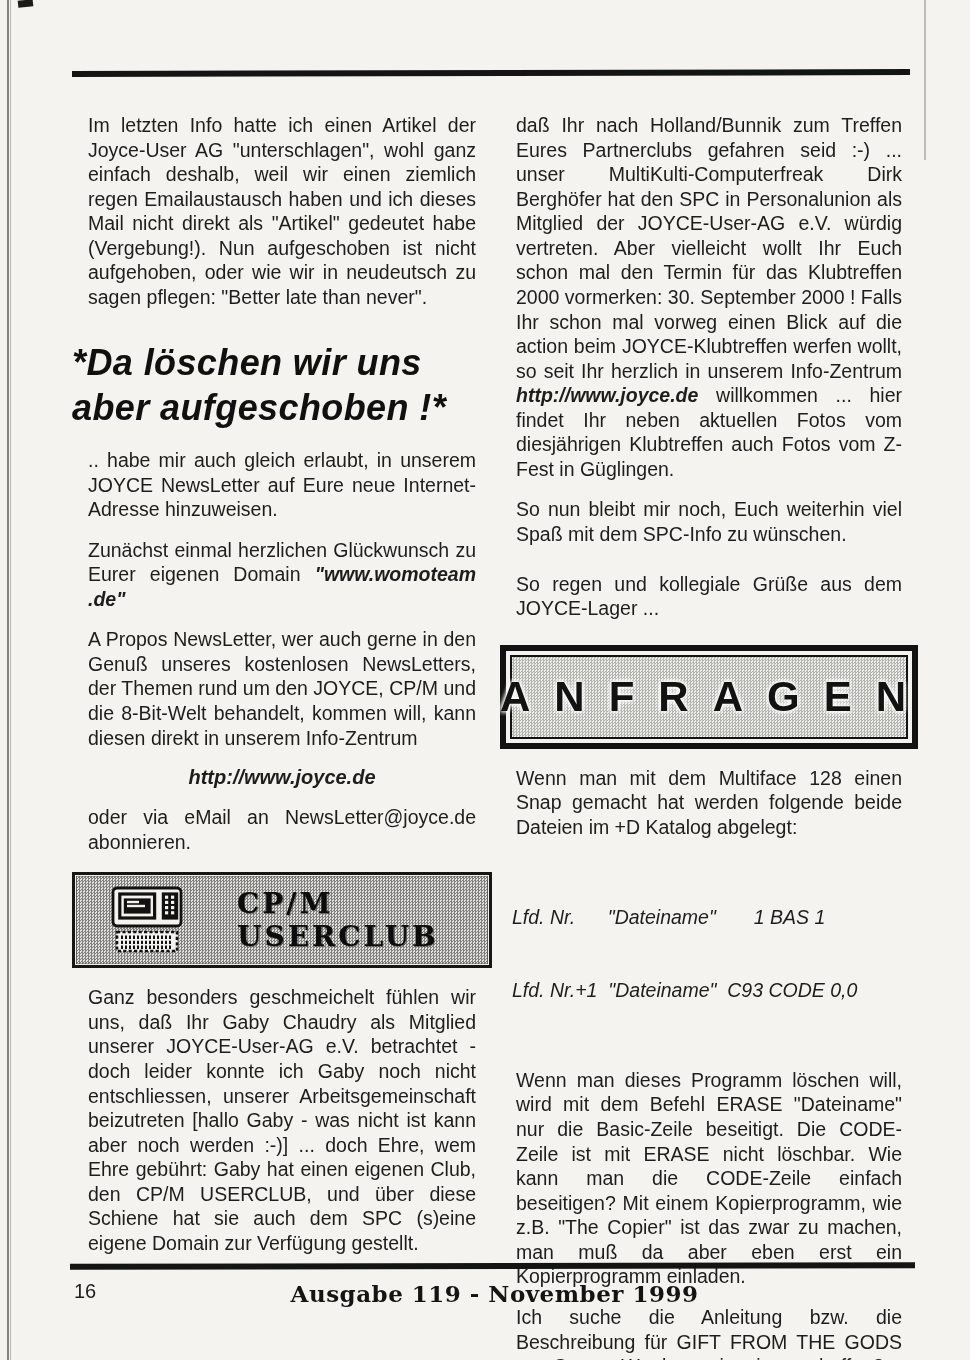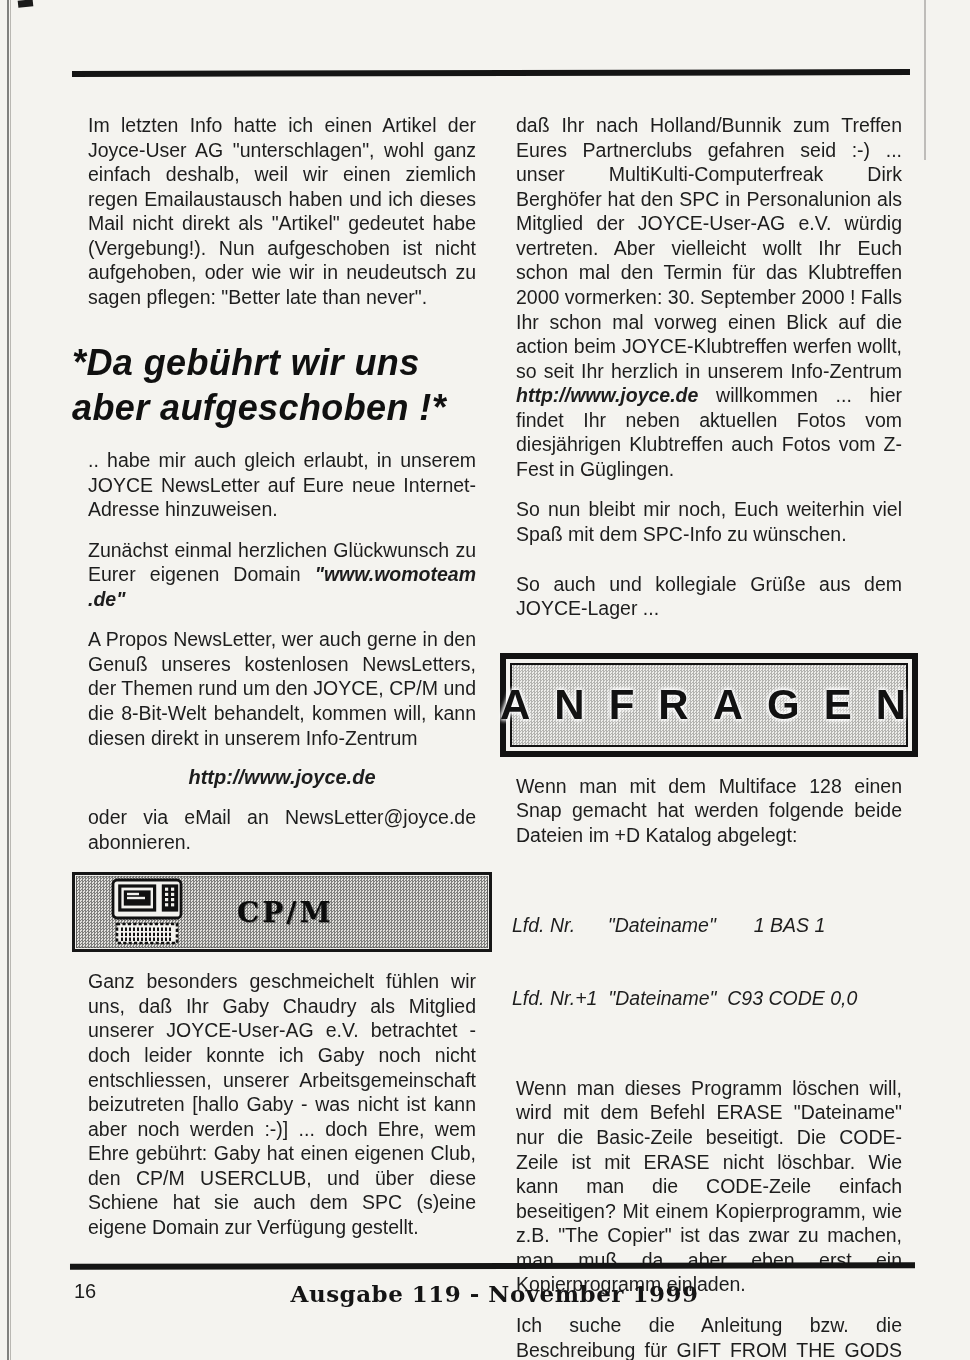--- a/index.html
+++ b/index.html
@@ -32,38 +32,38 @@
     font-size:36px;line-height:1.27;
     font-weight:bold;font-style:italic;
     letter-spacing:.4px;color:#101010;
     text-align:left;
   }
   .center-link{margin:1px 0;text-align:center;font-size:20px;}
 
   
   .userclub-box{
     margin:18px 0 17px 0;
-    height:80px;
+    height:96px;
     border:3px solid #161616;
     box-shadow:inset 0 0 0 1px #f0efeb, inset 0 0 0 2px #33333366;
     background:repeating-conic-gradient(#7f7f7d 0% 25%, #e2e1dd 0% 50%) 0 0/3px 3px;
     display:flex;align-items:center;
     padding-left:36px;gap:52px;
     box-sizing:border-box;
   }
   .userclub-text{
     font-family:"DejaVu Serif",serif;font-weight:bold;
     font-size:28px;line-height:33px;letter-spacing:3px;color:#0c0c0c;
     text-shadow:1px 1px 0 rgba(0,0,0,.35);
     text-align:left;
   }
 
   
   .anfragen-box{
-    margin:32px 0 17px 0;
+    margin:24px 0 17px 0;
     border:6px solid #121212;
     background:#f4f3ef;
     padding:4px;
     box-sizing:border-box;
     height:104px;
   }
   .anfragen-inner{
     height:100%;
     border:2px solid #121212;
     background:repeating-conic-gradient(#b3b3b0 0% 25%, #ededea 0% 50%) 0 0/3px 3px;
@@ -95,21 +95,21 @@
 <div class="edge-line-left2"></div>
 <div class="top-mark"></div>
 <div class="edge-line-right"></div>
 
 <div class="rule top-rule"></div>
 
 <div class="col col-left">
   <p>Im letzten Info hatte ich einen Artikel der Joyce-User AG "unterschlagen", wohl ganz einfach deshalb, weil wir einen ziemlich regen Emailaustausch haben und ich dieses Mail nicht direkt als "Artikel" gedeutet habe (Vergebung!). Nun aufgeschoben ist nicht aufgehoben, oder wie wir in neudeutsch zu sagen pflegen: "Better late than never".</p>
 
   <div class="heading">
-    <span>*Da gebührt wir uns</span><br>
+    <span>*Da löschen wir uns</span><br>
     <span>aber aufgeschoben !*</span>
   </div>
 
   <p>.. habe mir auch gleich erlaubt, in unserem JOYCE NewsLetter auf Eure neue Internet-Adresse hinzuweisen.</p>
 
   <p><span>Zunächst einmal herzlichen Glückwunsch zu Eurer eigenen Domain </span><span class="bi">"www.womoteam .de"</span></p>
 
   <p>A Propos NewsLetter, wer auch gerne in den Genuß unseres kostenlosen NewsLetters, der Themen rund um den JOYCE, CP/M und die 8-Bit-Welt behandelt, kommen will, kann diesen direkt in unserem Info-Zentrum</p>
 
   <div class="center-link bi">http://www.joyce.de</div>
@@ -135,32 +135,33 @@
         <rect x="27" y="12.6" width="1.6" height="1.6" fill="#f3f2ee"></rect>
           <rect x="30" y="12.6" width="1.6" height="1.6" fill="#f3f2ee"></rect>
         <rect x="3" y="23" width="30" height="9.5" fill="#f3f2ee" stroke="#111" stroke-width="1.3" stroke-dasharray="1.6 1.1"></rect>
         <line x1="5" y1="25.6" x2="31" y2="25.6" stroke="#111" stroke-width="1.7" stroke-dasharray="1 1"></line>
         <line x1="5" y1="28.2" x2="31" y2="28.2" stroke="#111" stroke-width="1.7" stroke-dasharray="1 1"></line>
         <line x1="5" y1="30.6" x2="31" y2="30.6" stroke="#111" stroke-width="1.7" stroke-dasharray="1 1"></line>
       </svg>
     </span>
     <div class="userclub-text">
       <div>CP/M</div>
+      <div>USERCLUB</div>
     </div>
   </div>
 
   <p>Ganz besonders geschmeichelt fühlen wir uns, daß Ihr Gaby Chaudry als Mitglied unserer JOYCE-User-AG e.V. betrachtet - doch leider konnte ich Gaby noch nicht entschliessen, unserer Arbeitsgemeinschaft beizutreten [hallo Gaby - was nicht ist kann aber noch werden :-)] ... doch Ehre, wem Ehre gebührt: Gaby hat einen eigenen Club, den CP/M USERCLUB, und über diese Schiene hat sie auch dem SPC (s)eine eigene Domain zur Verfügung gestellt.</p>
 </div>
 
 <div class="col col-right">
   <p><span>daß Ihr nach Holland/Bunnik zum Treffen Eures Partnerclubs gefahren seid :-) ... unser MultiKulti-Computerfreak Dirk Berghöfer hat den SPC in Personalunion als Mitglied der JOYCE-User-AG e.V. würdig vertreten. Aber vielleicht wollt Ihr Euch schon mal den Termin für das Klubtreffen 2000 vormerken: 30. September 2000 ! Falls Ihr schon mal vorweg einen Blick auf die action beim JOYCE-Klubtreffen werfen wollt, so seit Ihr herzlich in unserem Info-Zentrum </span><span class="bi">http://www.joyce.de</span><span> willkommen ... hier findet Ihr neben aktuellen Fotos vom diesjährigen Klubtreffen auch Fotos vom Z-Fest in Güglingen.</span></p>
 
   <p>So nun bleibt mir noch, Euch weiterhin viel Spaß mit dem SPC-Info zu wünschen.</p>
 
-  <p class="gap-top">So auch und kollegiale Grüße aus dem JOYCE-Lager ...</p>
+  <p class="gap-top">So regen und kollegiale Grüße aus dem JOYCE-Lager ...</p>
 
 
   <div class="anfragen-box">
     <div class="anfragen-inner">
       <span class="anfragen-title">ANFRAGEN</span>
     </div>
   </div>
 
   <p>Wenn man mit dem Multiface 128 einen Snap gemacht hat werden folgende beide Dateien im +D Katalog abgelegt:</p>
 

